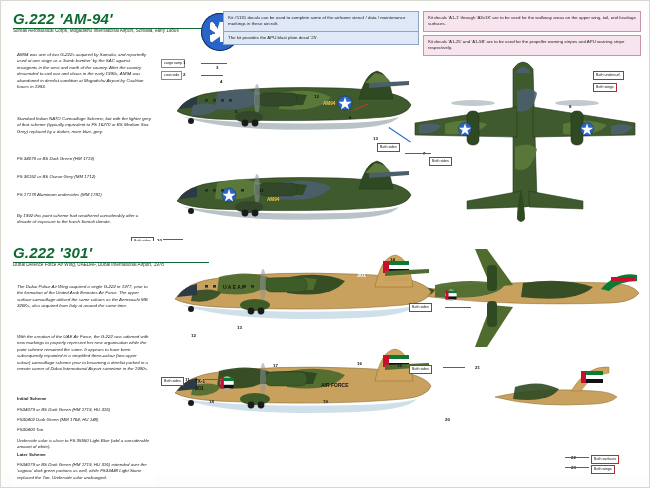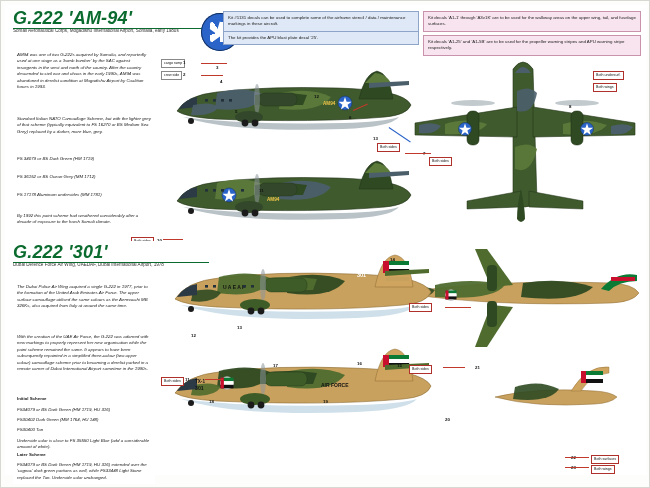--- a/index.html
+++ b/index.html
@@ -17,21 +17,21 @@
     box-sizing:border-box;
   }
   
   .panel{position:absolute;box-sizing:border-box;}
   .panel-top{left:4px;top:4px;width:642px;height:246px;background:#ffffff;}
   .panel-bottom{left:4px;top:240px;width:642px;height:234px;background:#ffffff;}
 
   
   .hdr{position:absolute;left:6px;width:200px;height:30px;}
   .hdr .title{
-    font-size:18px;font-weight:bold;font-style:italic;color:#0b6b2f;
+    font-size:15px;font-weight:bold;font-style:italic;color:#0b6b2f;
     letter-spacing:.2px;line-height:15px;
   }
   .hdr .sub{
     font-size:4.6px;color:#333;margin-top:2px;line-height:6px;
   }
   .hdr .rule{
     position:absolute;left:0;top:17px;width:196px;height:1px;background:#0b6b2f;
   }
   .hdr2 .title{color:#0b6b2f;}
 

